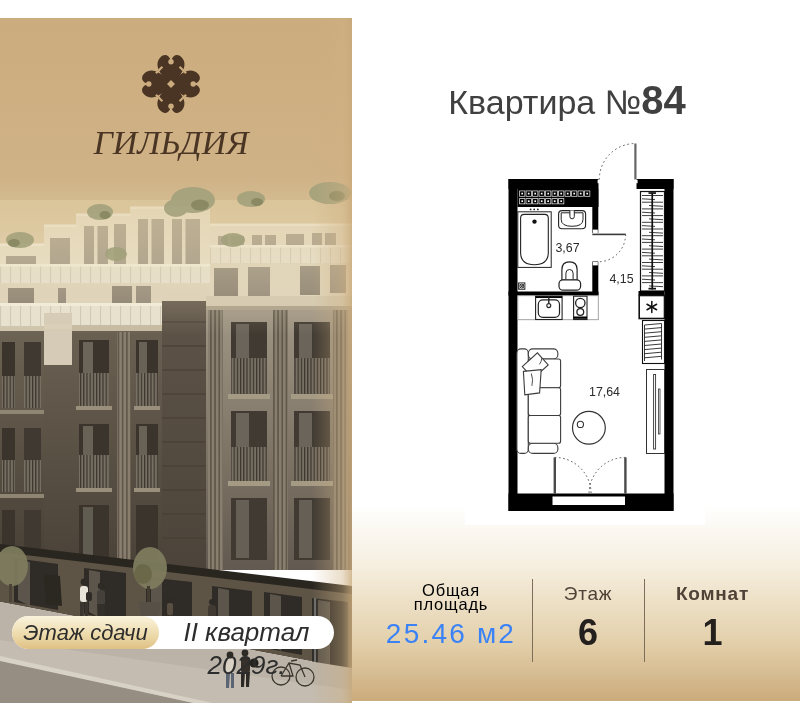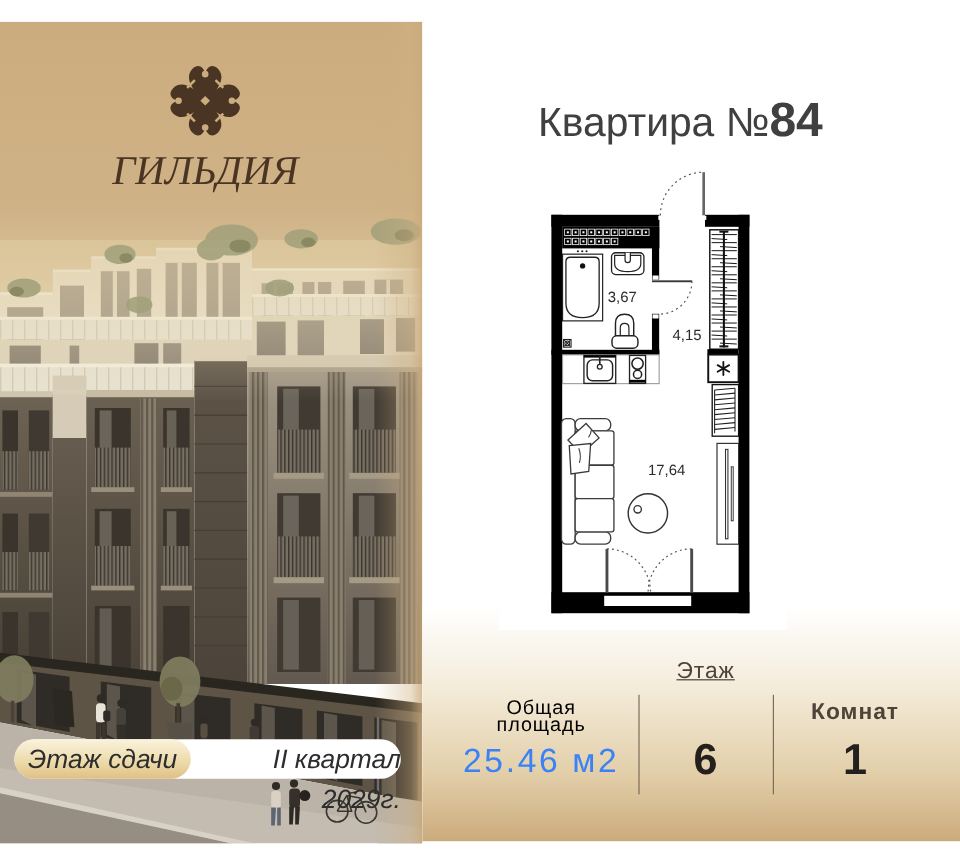--- a/index.html
+++ b/index.html
@@ -354,29 +354,29 @@
 
 <div class="abs" style="left:-10px;top:106px;width:362px;text-align:center;font-family:'Liberation Serif',serif;font-size:34px;color:#4a3423;letter-spacing:0px;">ГИЛЬДИЯ</div>
 
 
 <div class="abs" style="left:12px;top:598px;height:33px;">
 
   <div style="position:absolute;left:0;top:0;height:33px;width:322px;background:#ffffff;border-radius:17px;"></div>
 
   <div style="position:absolute;left:0;top:0;height:33px;width:147px;background:linear-gradient(180deg,#faf3dd 0%,#ecd9a8 60%,#dfc084 100%);border-radius:17px;text-align:center;line-height:33px;font-size:22px;color:#2d2d2d;">Этаж сдачи</div>
 
-  <div style="position:absolute;left:147px;top:0;height:22px;width:175px;text-align:right;line-height:33px;font-size:22px;color:#2d2d2d;">II квартал 2029г.</div>
+  <div style="position:absolute;left:147px;top:0;height:22px;width:175px;text-align:center;line-height:33px;font-size:26px;color:#2d2d2d;">II квартал 2029г.</div>
 </div>
 </div>
 
 <div class="abs" style="left:352px;top:505px;width:448px;height:196px;background:linear-gradient(180deg,#ffffff 0%,#f6efe0 30%,#e3d0ab 70%,#cbab7c 100%);"></div>
 
 <div class="abs" style="left:360px;top:78px;width:414px;text-align:center;color:#404040;font-size:34px;letter-spacing:0;"><span style="font-weight:500;">Квартира №</span><span style="font-weight:800;font-size:40px;">84</span></div>
 
-<div class="abs" style="left:416px;top:135px;">
+<div class="abs" style="left:465px;top:135px;">
 <svg width="240" height="390" viewBox="440 135 240 390" xmlns="http://www.w3.org/2000/svg" font-family="Liberation Sans, sans-serif">
   <rect x="440" y="135" width="240" height="390" fill="#ffffff"></rect>
 
   <rect x="483.5" y="179" width="9" height="332" fill="#000"></rect>
 
   <rect x="483.5" y="179" width="90" height="10" fill="#000"></rect>
 
   <rect x="611.5" y="179" width="37" height="10" fill="#000"></rect>
 
   <rect x="639.5" y="179" width="9" height="332" fill="#000"></rect>
@@ -586,19 +586,19 @@
 
   <text x="579.5" y="396" font-size="12.4" fill="#2b2b2b" text-anchor="middle">17,64</text>
 </svg>
 </div>
 
 <div class="abs" style="left:361px;top:584px;width:180px;text-align:center;color:#000000;font-size:16.5px;line-height:13.5px;letter-spacing:0.8px;">Общая<br>площадь</div>
 <div class="abs" style="left:361px;top:621px;width:180px;text-align:center;color:#3b82f6;font-size:28px;line-height:26px;font-weight:400;letter-spacing:2.2px;">25.46 м2</div>
 
 <div class="abs" style="left:532px;top:579px;width:1px;height:83px;background:#7d6e5c;"></div>
 
-<div class="abs" style="left:533px;top:553px;width:110px;text-align:center;color:#4f4237;font-size:19px;line-height:14px;letter-spacing:0.8px;text-decoration:underline;">Этаж</div>
+<div class="abs" style="left:533px;top:587px;width:110px;text-align:center;color:#4f4237;font-size:19px;line-height:14px;letter-spacing:0.8px;">Этаж</div>
 <div class="abs" style="left:533px;top:615px;width:110px;text-align:center;color:#23201d;font-size:36px;line-height:36px;font-weight:700;">6</div>
 
 <div class="abs" style="left:644px;top:579px;width:1px;height:83px;background:#7d6e5c;"></div>
 
 <div class="abs" style="left:645px;top:587px;width:135px;text-align:center;color:#4f4237;font-size:19px;line-height:14px;letter-spacing:0.8px;font-weight:bold;">Комнат</div>
 <div class="abs" style="left:645px;top:615px;width:135px;text-align:center;color:#23201d;font-size:36px;line-height:36px;font-weight:700;">1</div>
 
 </body></html>

